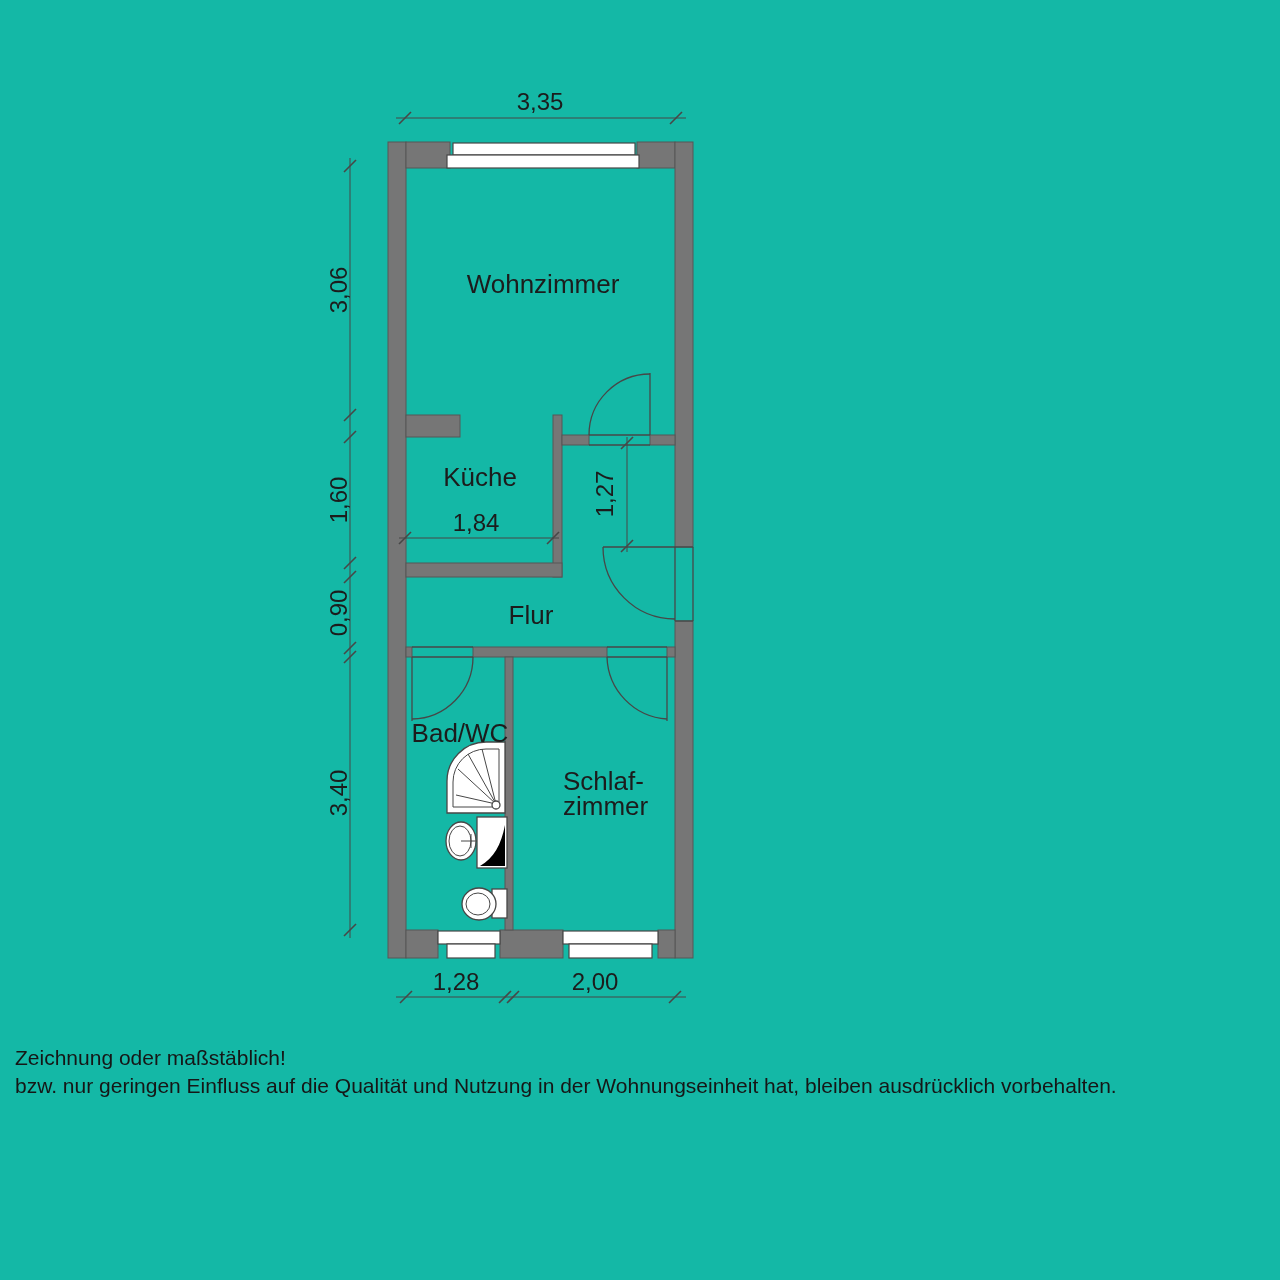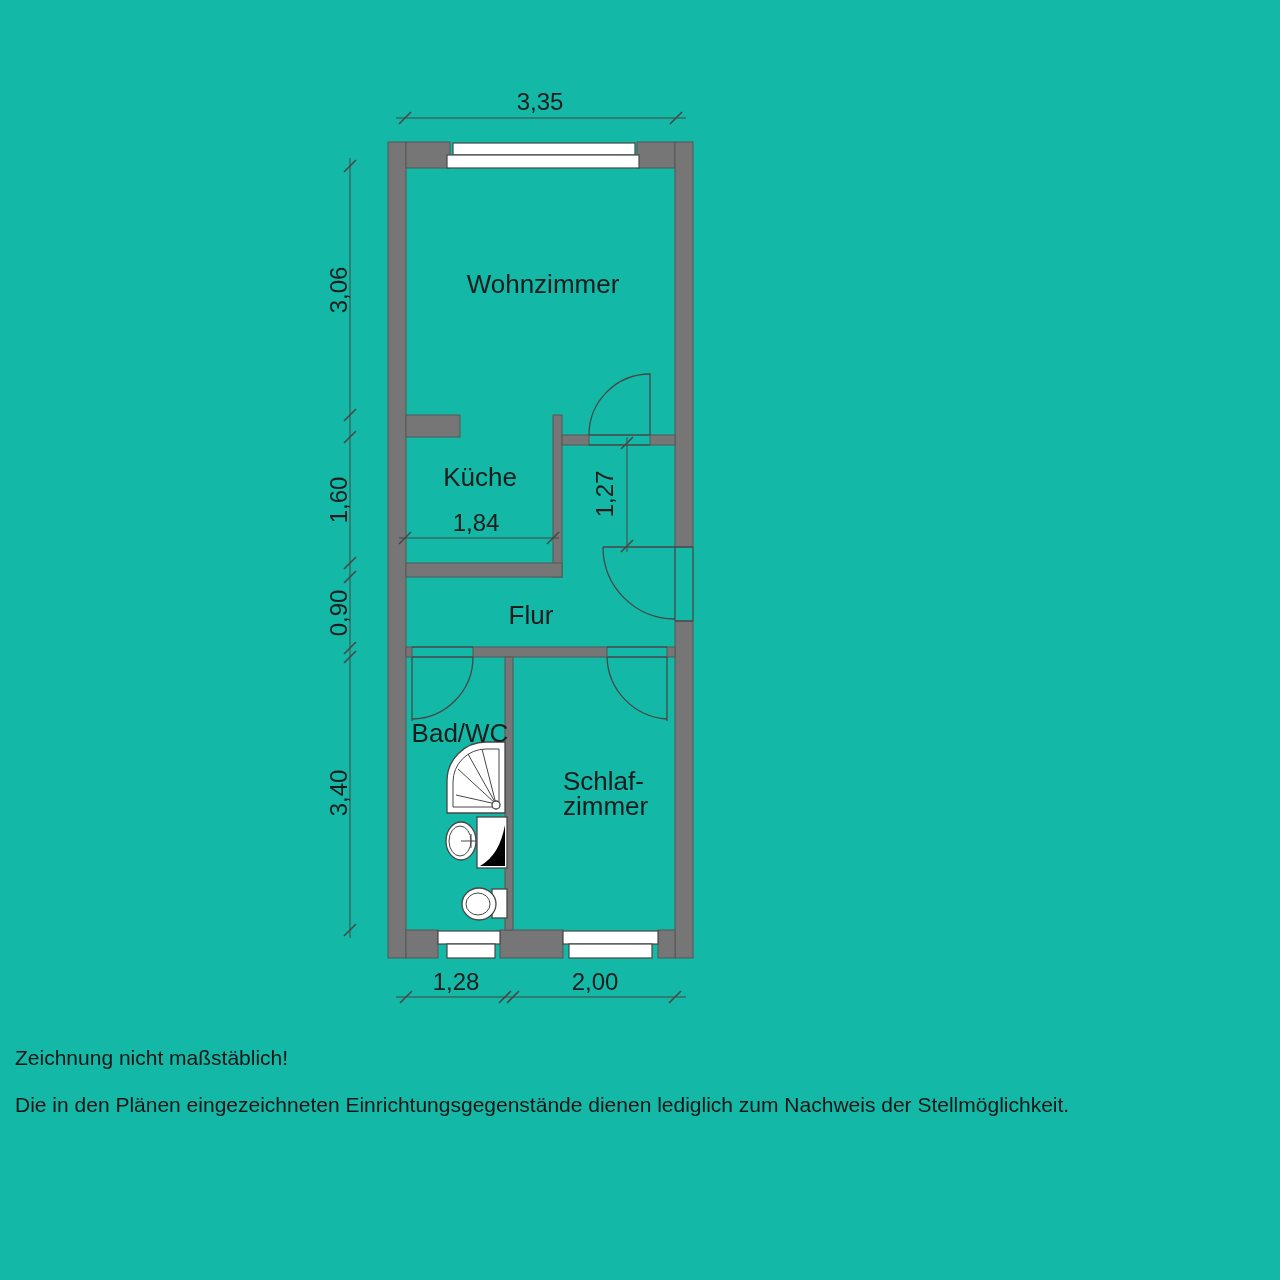--- a/index.html
+++ b/index.html
@@ -173,17 +173,17 @@
     <text class="roomtext" x="543" y="293" text-anchor="middle">Wohnzimmer</text>
     <text class="roomtext" x="480" y="486" text-anchor="middle">Küche</text>
     <text class="roomtext" x="531" y="624" text-anchor="middle">Flur</text>
     <text class="roomtext" x="460" y="742" text-anchor="middle">Bad/WC</text>
     <text class="roomtext" x="563" y="790" text-anchor="start">Schlaf-</text>
     <text class="roomtext" x="563" y="815" text-anchor="start">zimmer</text>
   </g>
 </svg>
 
   <div class="notes">
-    <div>Zeichnung nicht maßstäblich!</div>
-    <div class="para2">Die in den Plänen eingezeichneten Einrichtungsgegenstände dienen lediglich zum Nachweis der Stellmöglichkeit.</div>
+    <div>Zeichnung oder maßstäblich!</div>
+    <div>bzw. nur geringen Einfluss auf die Qualität und Nutzung in der Wohnungseinheit hat, bleiben ausdrücklich vorbehalten.</div>
   </div>
 
 </div>
 
 </body></html>

